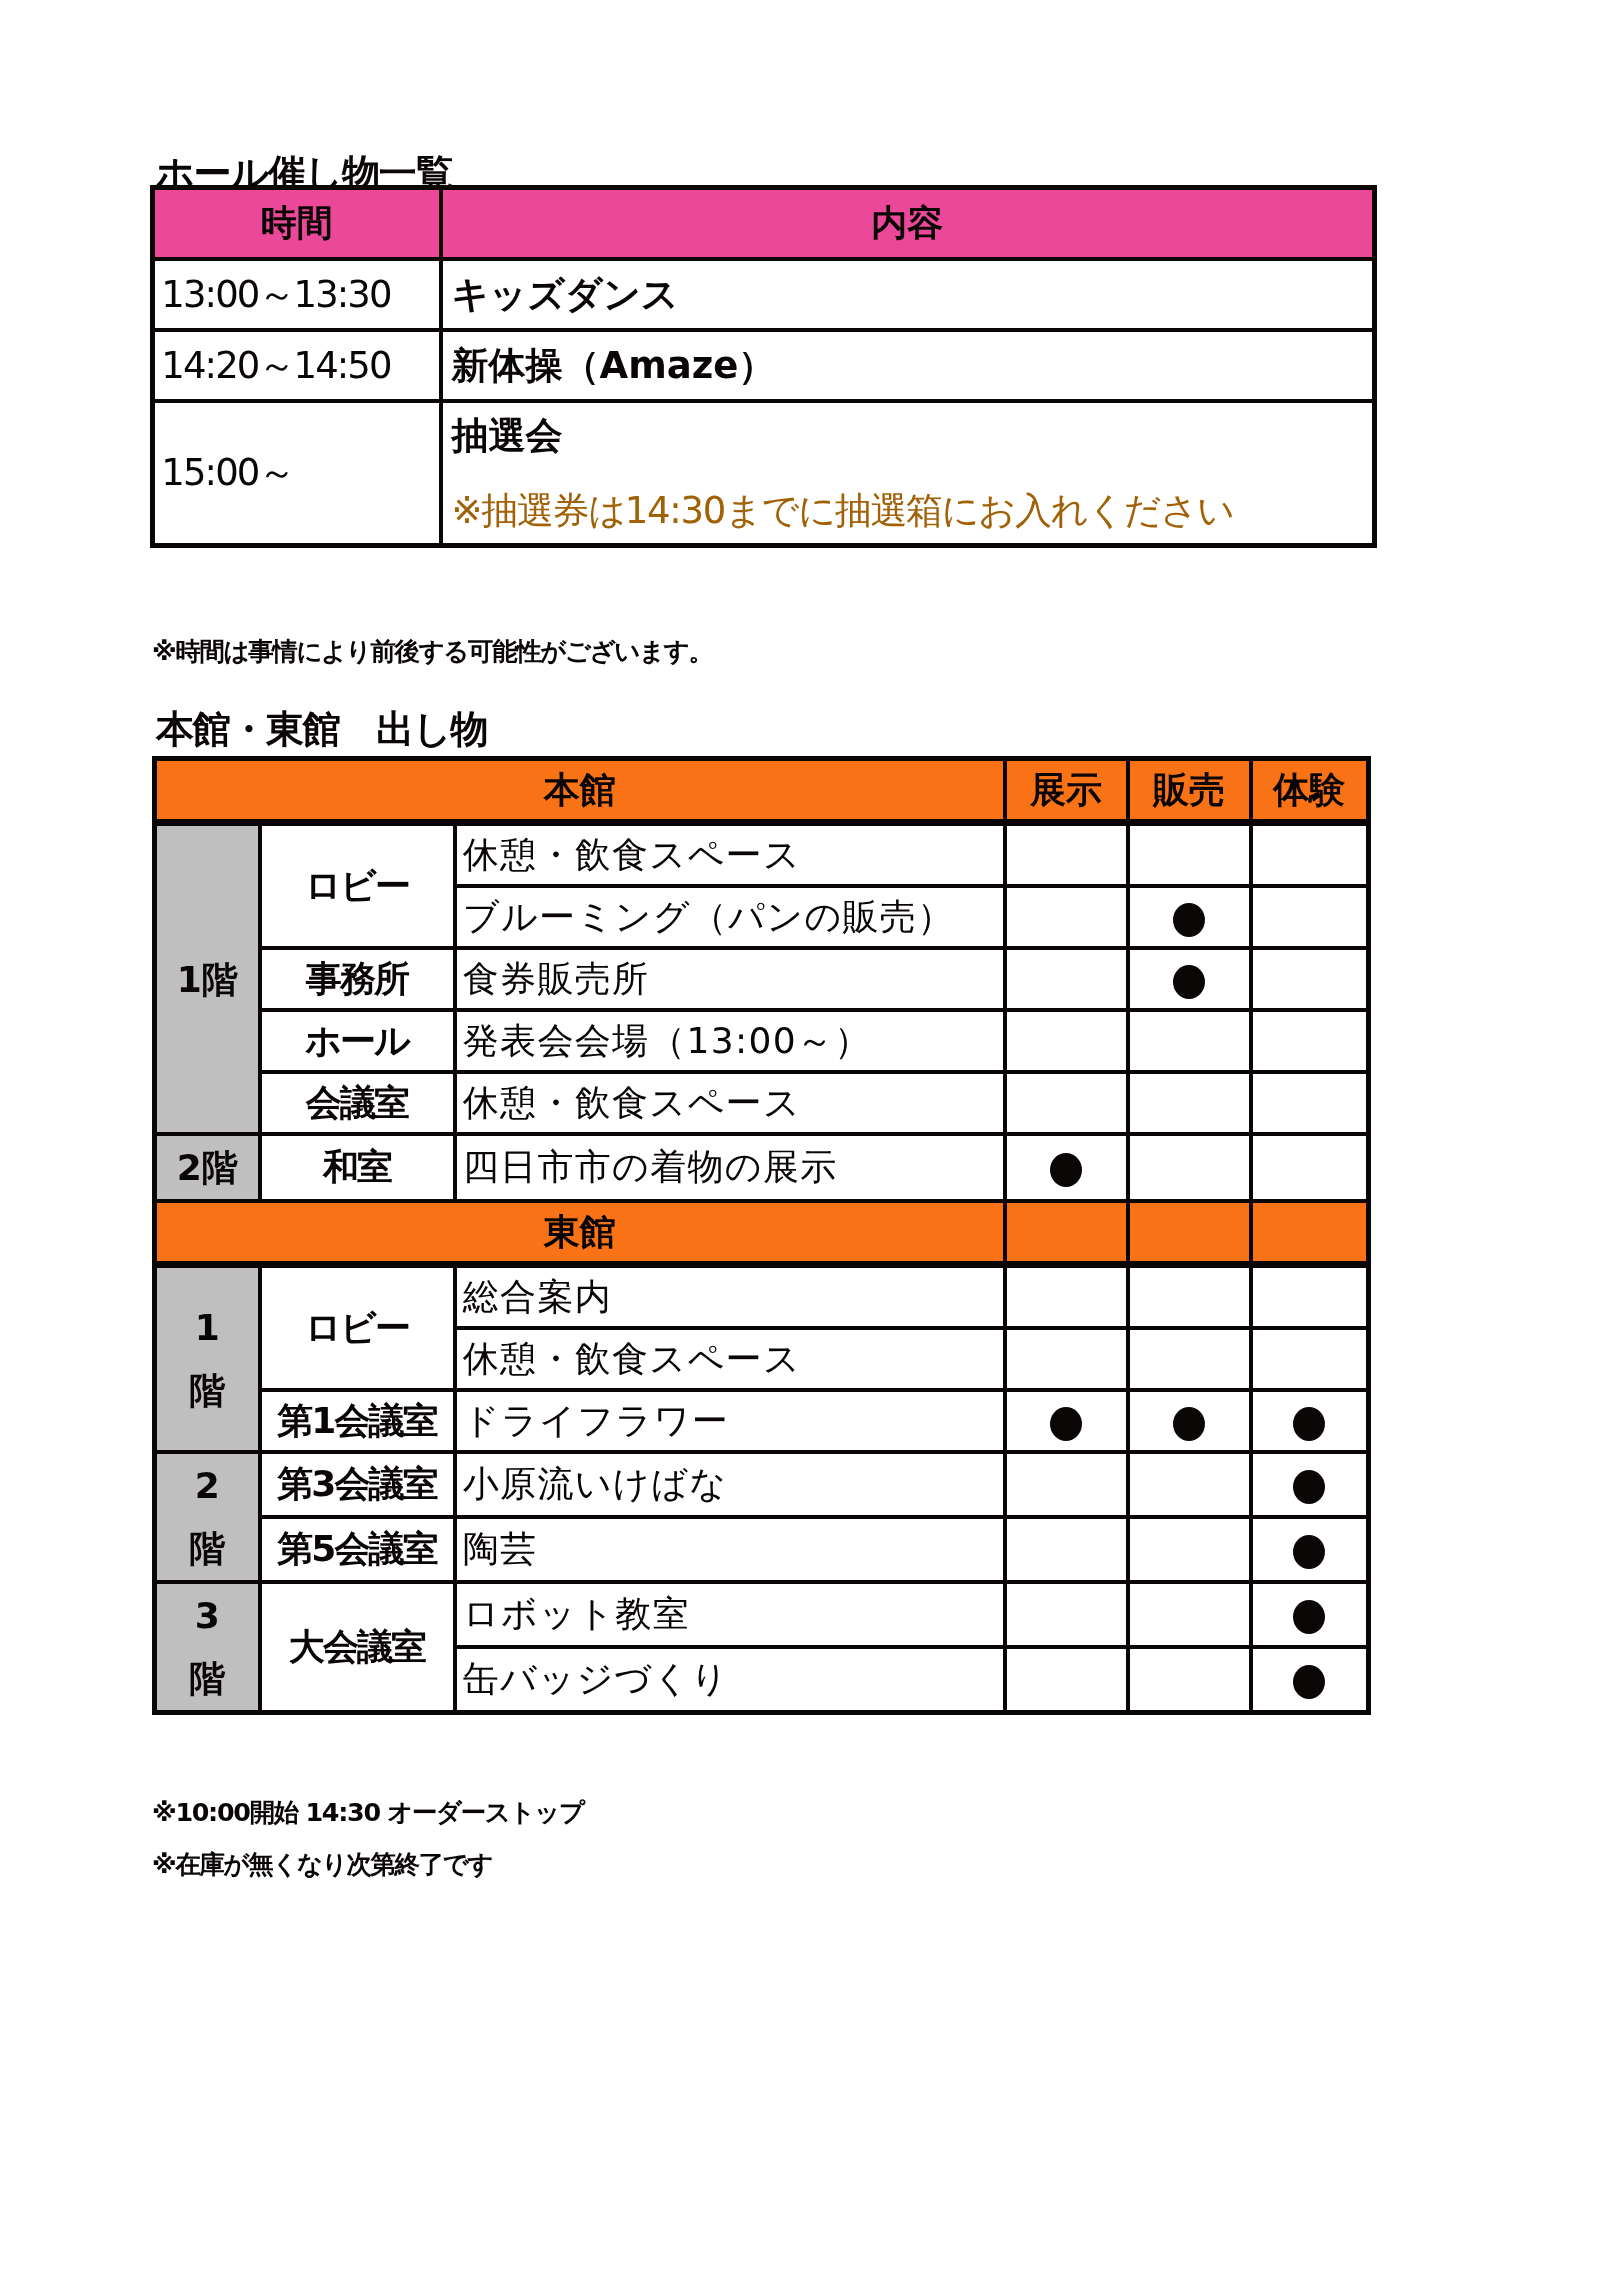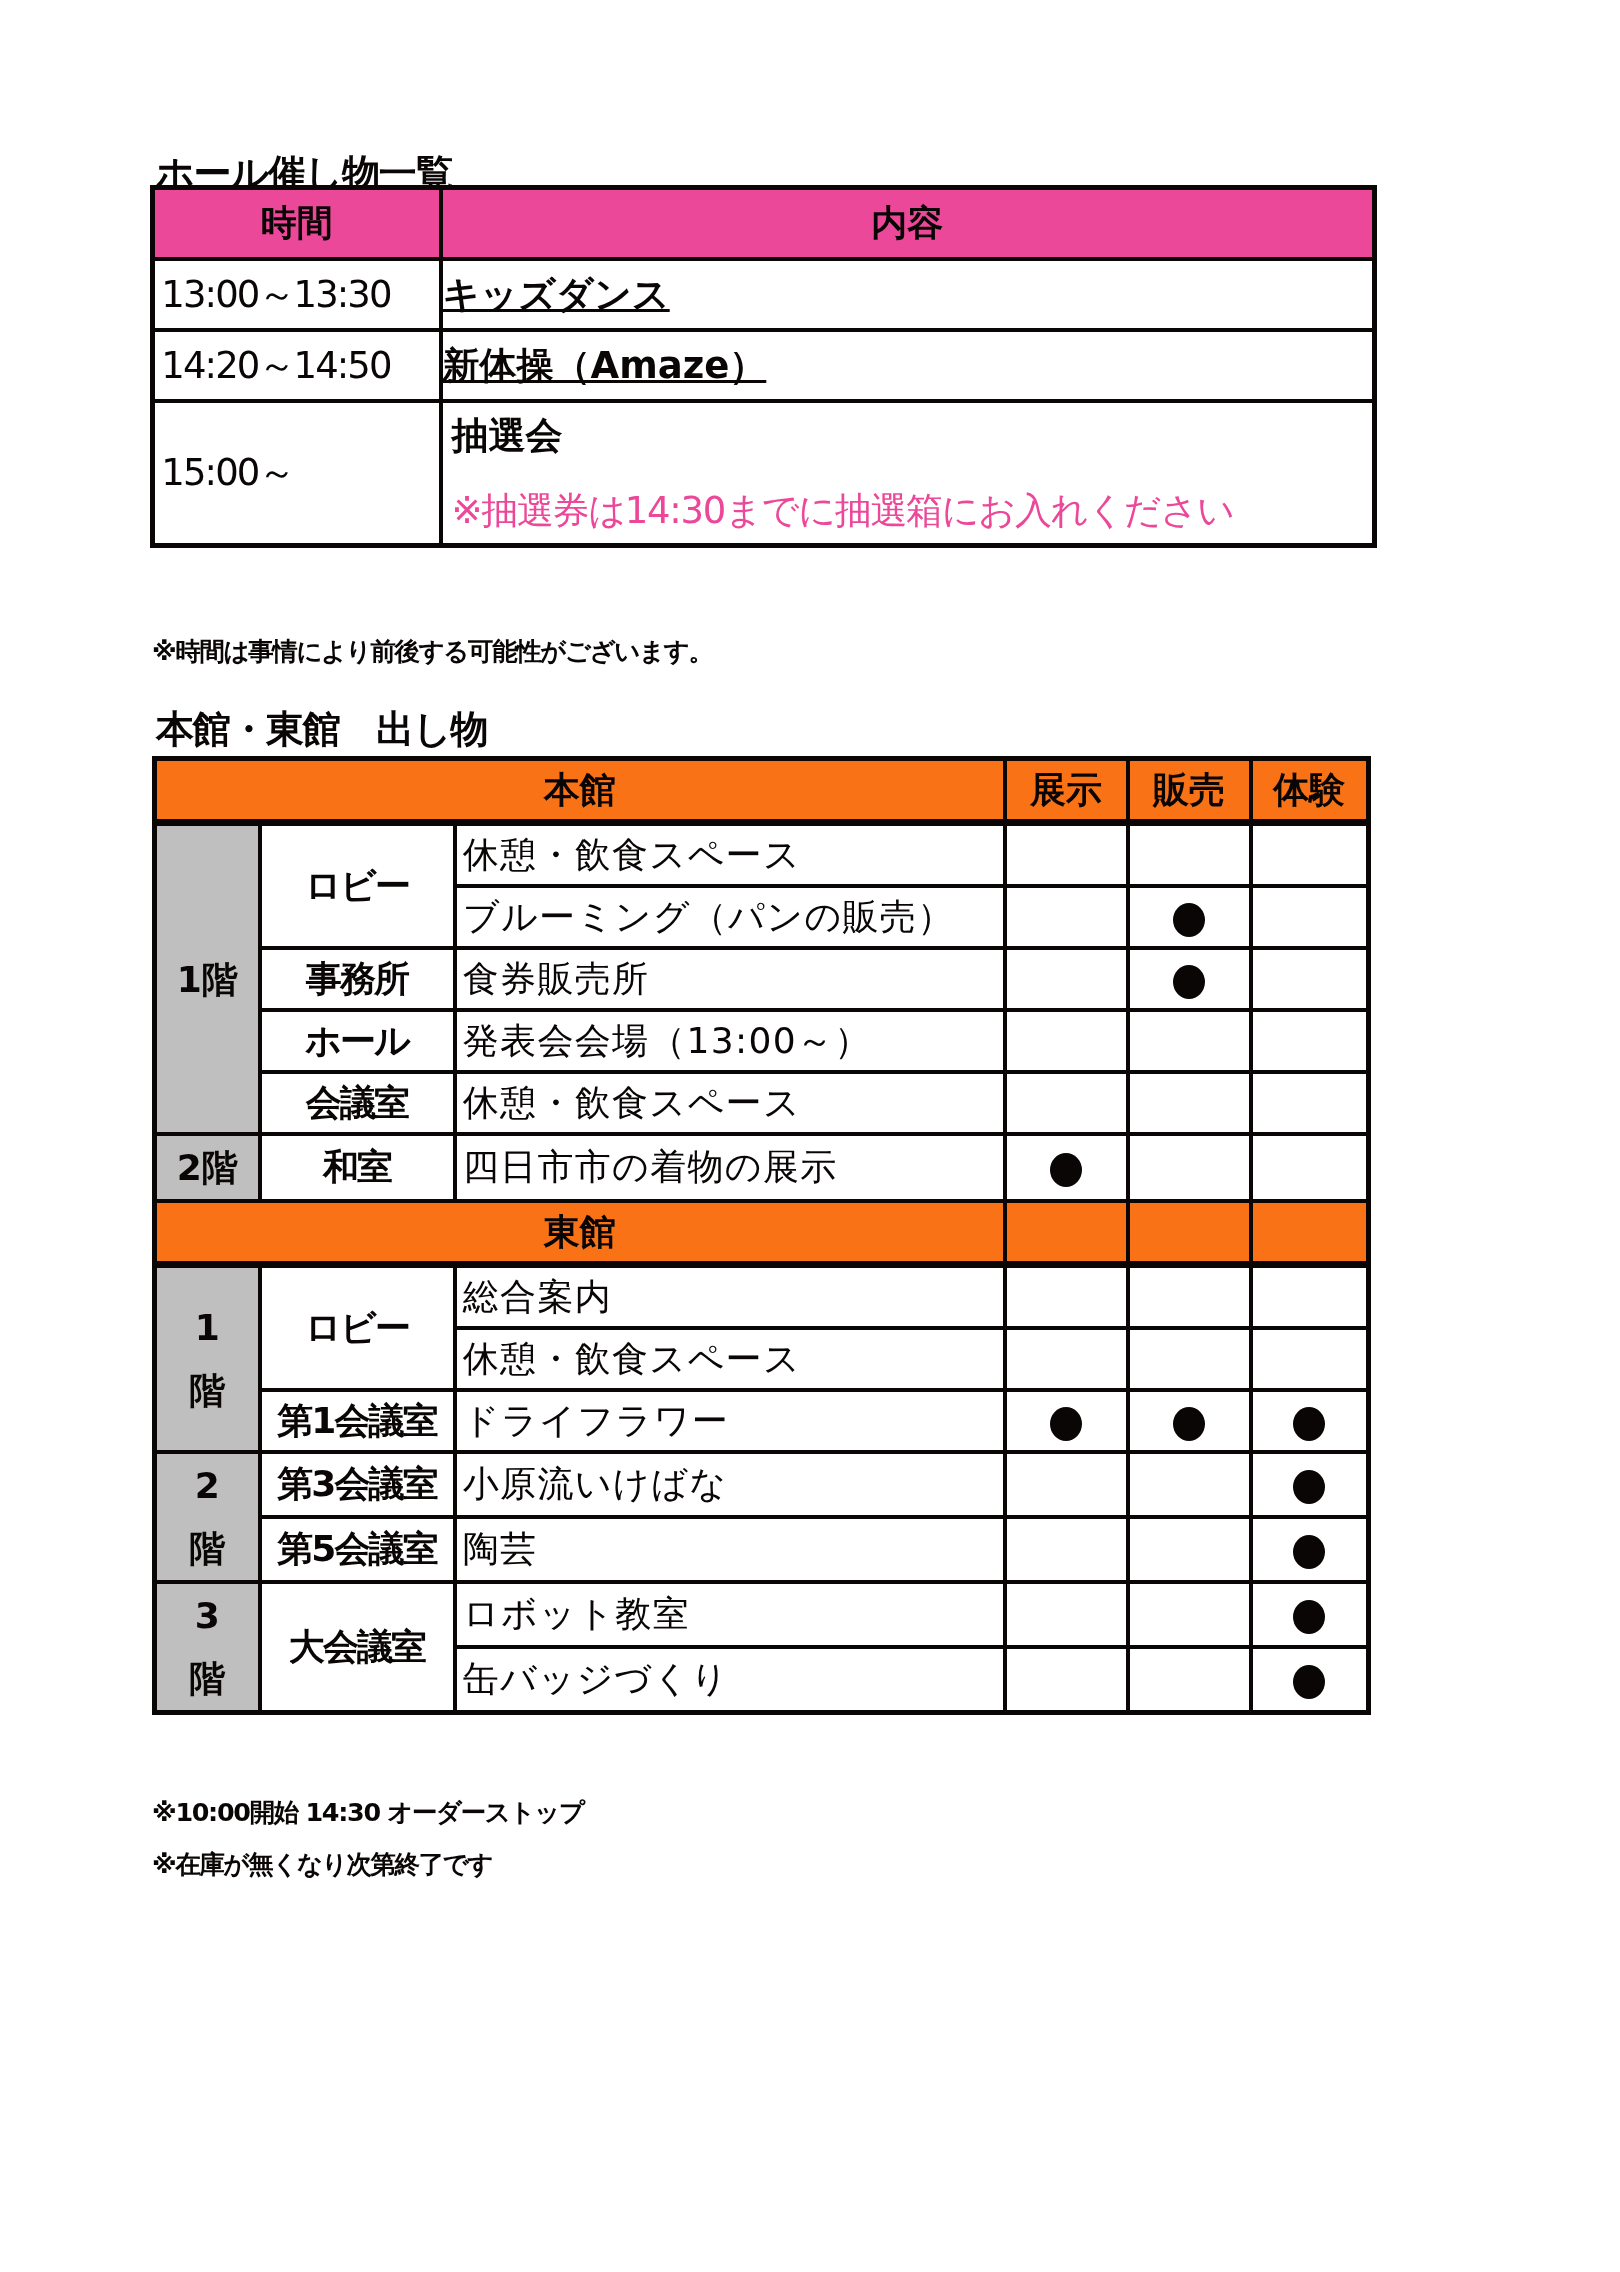--- a/index.html
+++ b/index.html
@@ -7,24 +7,24 @@
          font-family:"DejaVu Sans","Liberation Sans",sans-serif; color:#0a0606; }
   .title { position:absolute; left:156px; font-size:38px; font-weight:bold; letter-spacing:-1.3px; white-space:nowrap; }
   .note { position:absolute; left:152px; font-size:25.4px; font-weight:bold; letter-spacing:-1.3px; white-space:nowrap; }
   table { position:absolute; border-collapse:collapse; table-layout:fixed; }
   td, th { border:4.4px solid #0a0606; padding:0; overflow:hidden; white-space:nowrap; }
   
   #t1 { left:150px; top:185px; width:1227px; border:5.7px solid #0a0606; }
   #t1 th { background:#ec4899; height:67px; font-size:36px; font-weight:bold; text-align:center; }
   #t1 td { height:67px; font-size:37px; vertical-align:middle; }
   #t1 td.time { padding-left:6.3px; font-weight:normal; letter-spacing:-1.9px; }
-  #t1 td.content { font-weight:bold;text-decoration:underline; }
+  #t1 td.content { padding-left:9px; font-weight:bold; }
   #t1 td.lottery { height:140px; vertical-align:top; padding-left:9px; }
   .lot-title { font-weight:bold; font-size:37px; margin-top:7.6px; }
-  .lot-note { color:#ec4899; font-size:37px; margin-top:25.4px; letter-spacing:-1.3px; }
+  .lot-note { color:#a16207; font-size:37px; margin-top:25.4px; letter-spacing:-1.3px; }
   
   #t2 { left:152px; top:756px; width:1219px; border:5.7px solid #0a0606; }
   #t2 td, #t2 th { height:58px; font-size:36px; }
   #t2 .hdr { background:#f97316; font-weight:bold; text-align:center; }
   #t2 .floor { background:#bfbfbf; font-weight:bold; text-align:center; line-height:63px; white-space:normal; }
   #t2 .room { font-weight:bold; text-align:center; letter-spacing:-1.9px; }
   #t2 .item { padding-left:6.3px; letter-spacing:1.3px; }
   #t2 .mark { text-align:center; }
   .dot { display:inline-block; width:32px; height:34px; border-radius:50%; background:#0a0606; vertical-align:middle; }
   #t2 .thick-top td, #t2 .thick-top th { border-top-width:7.6px; }

